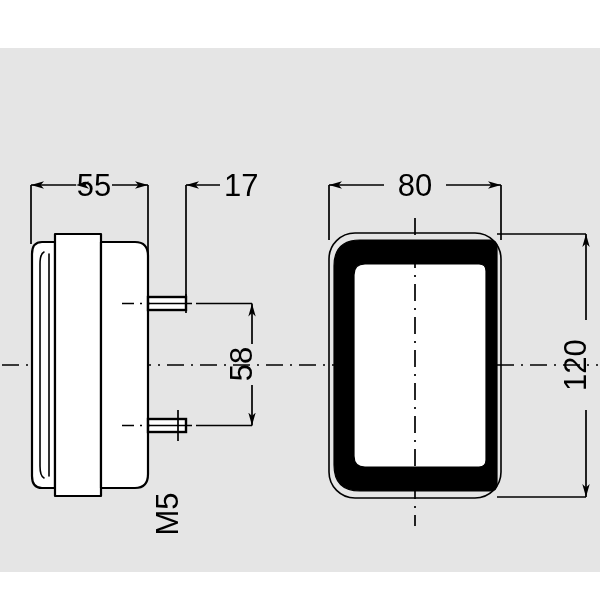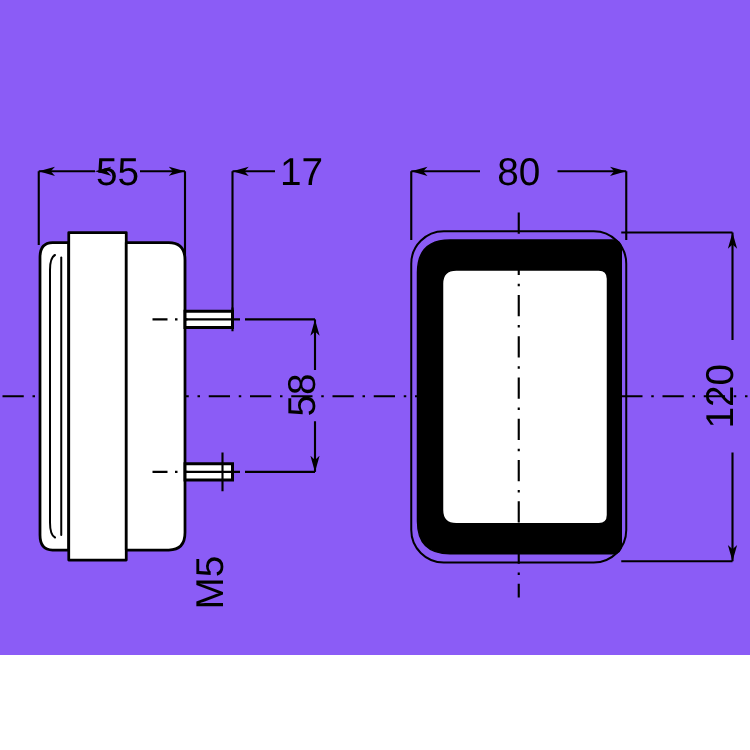--- a/index.html
+++ b/index.html
@@ -10,21 +10,22 @@
   body {
     width: 600px;
     height: 600px;
     font-family: "Liberation Sans", sans-serif;
     overflow: hidden;
   }
   #drawing-root {
     position: relative;
     width: 600px;
     height: 524px;
-    background: #8b5cf6;
+    background: #e5e5e5;
+    margin-top: 48px;
   }
   svg.tech-drawing {
     display: block;
     width: 600px;
     height: 600px;
   }
   .outline {
     fill: #ffffff;
     stroke: #000000;
     stroke-width: 2.2;

